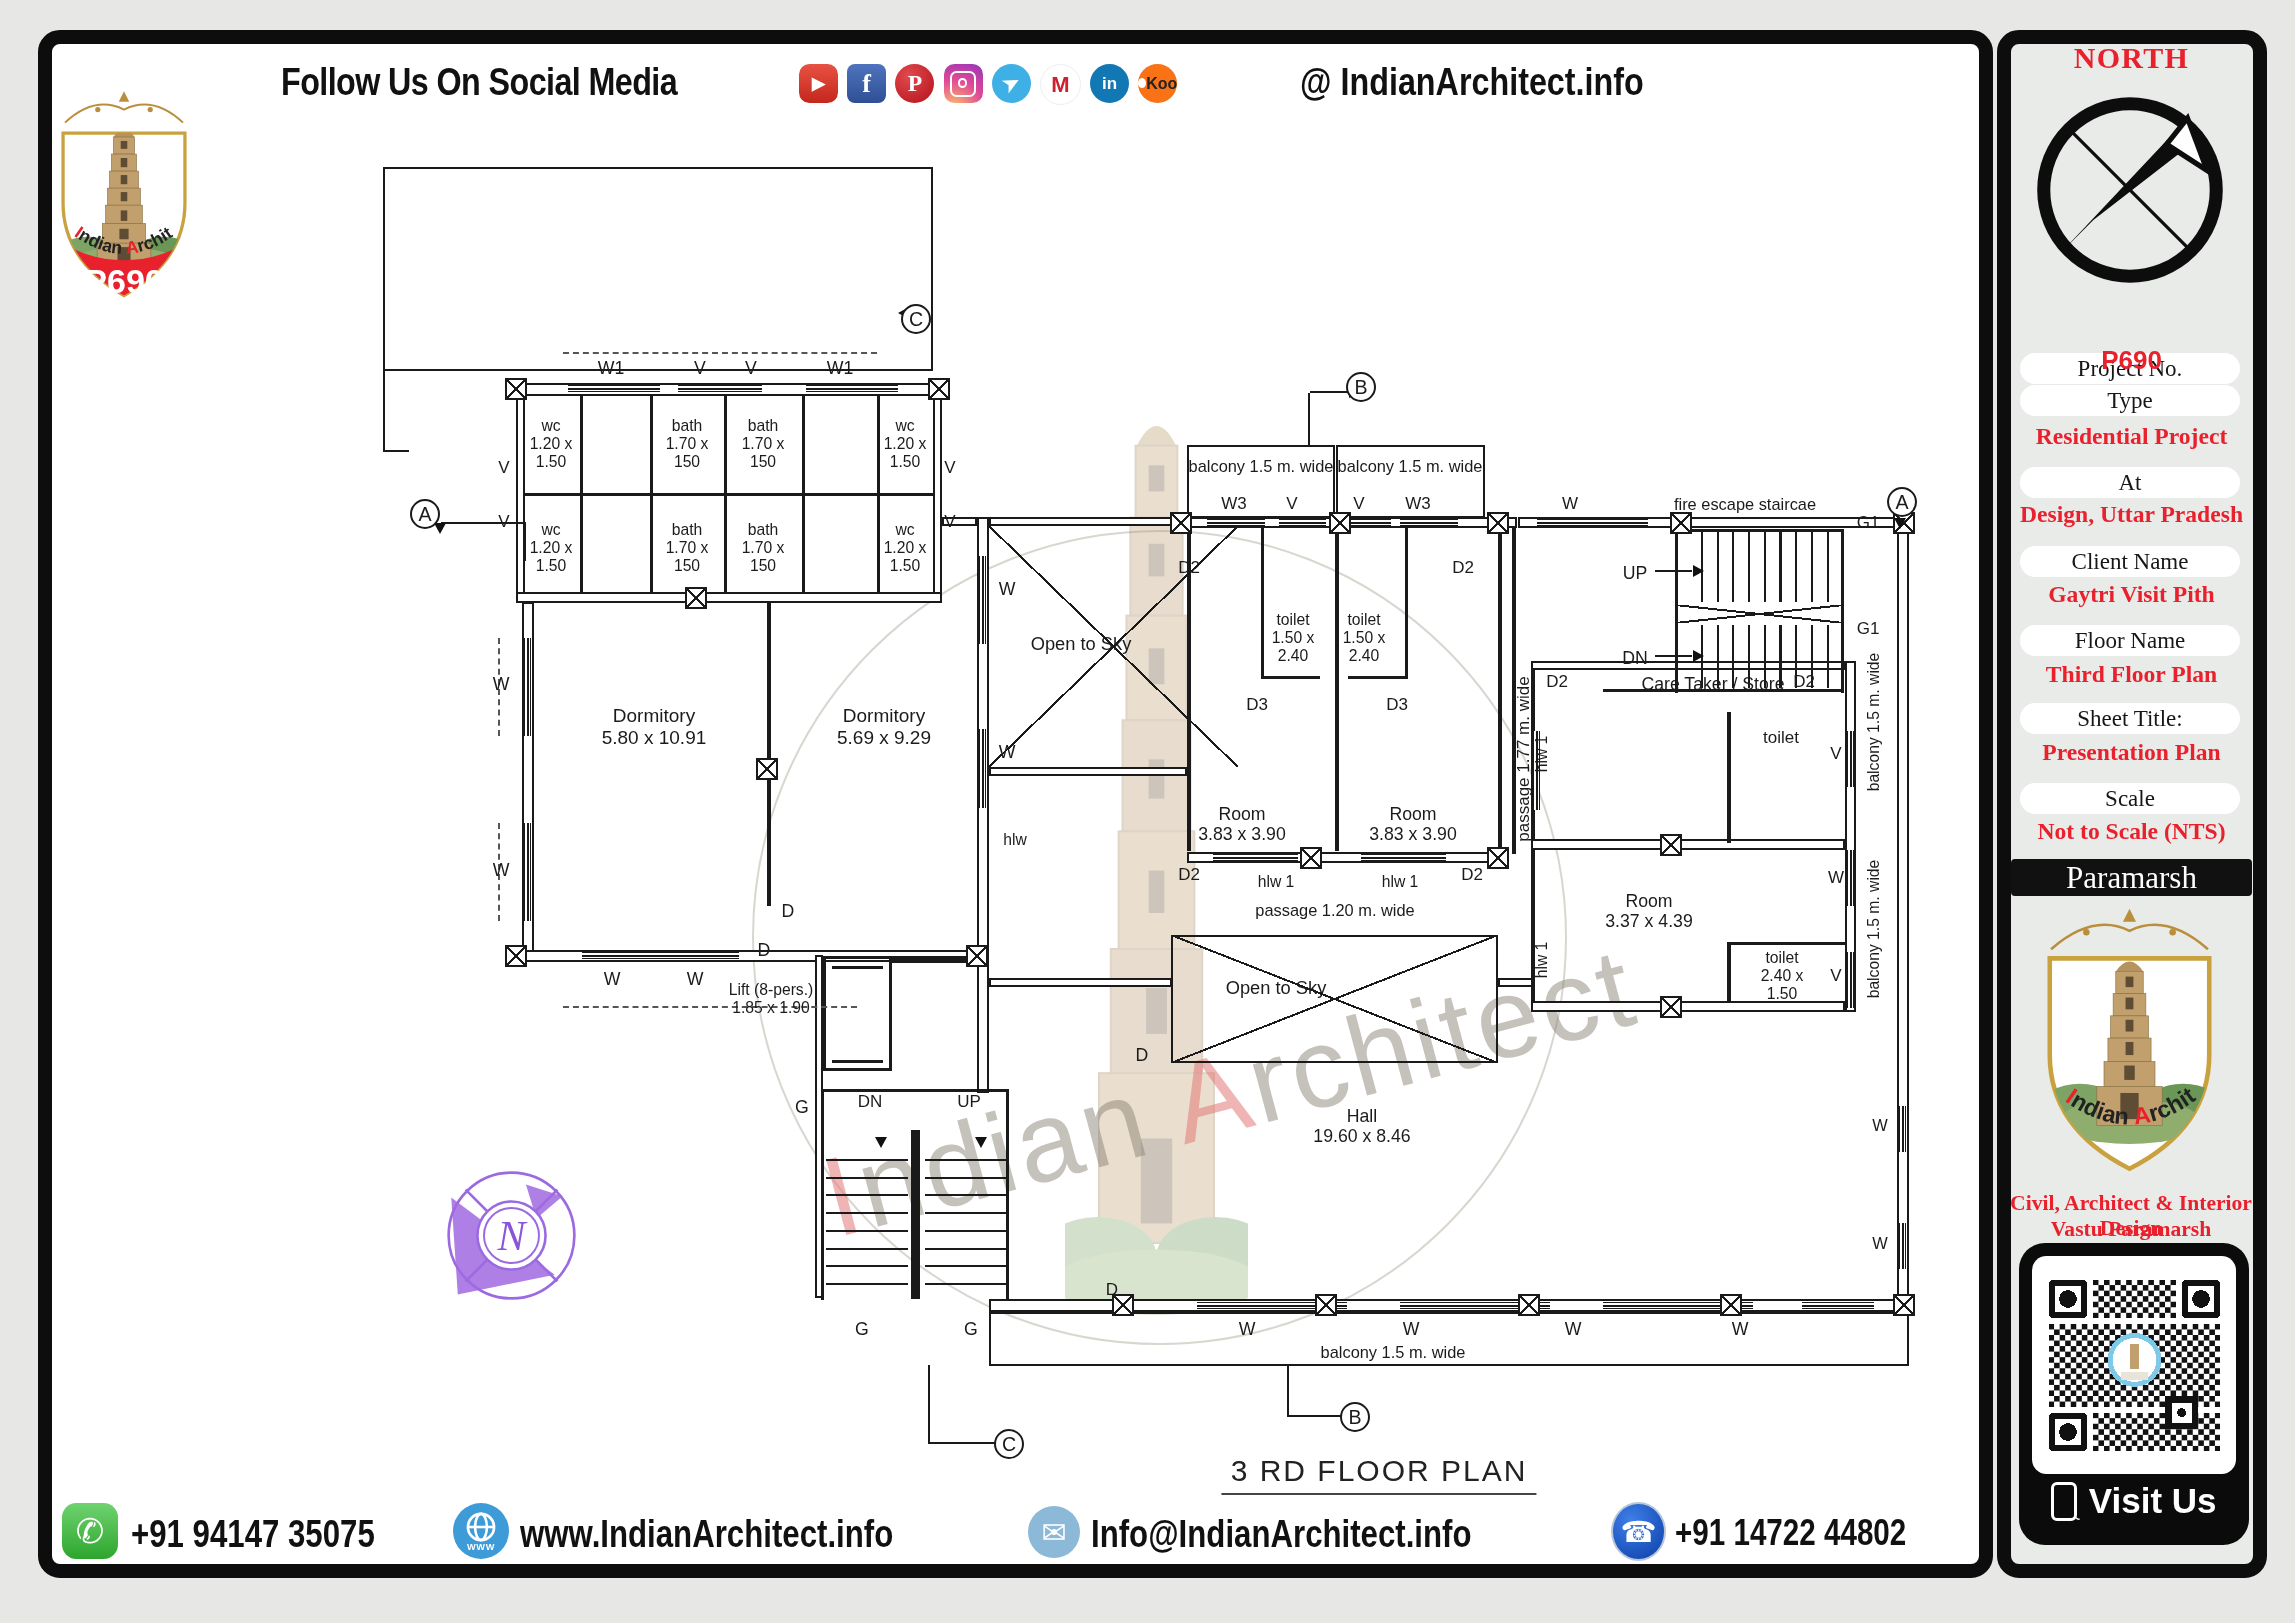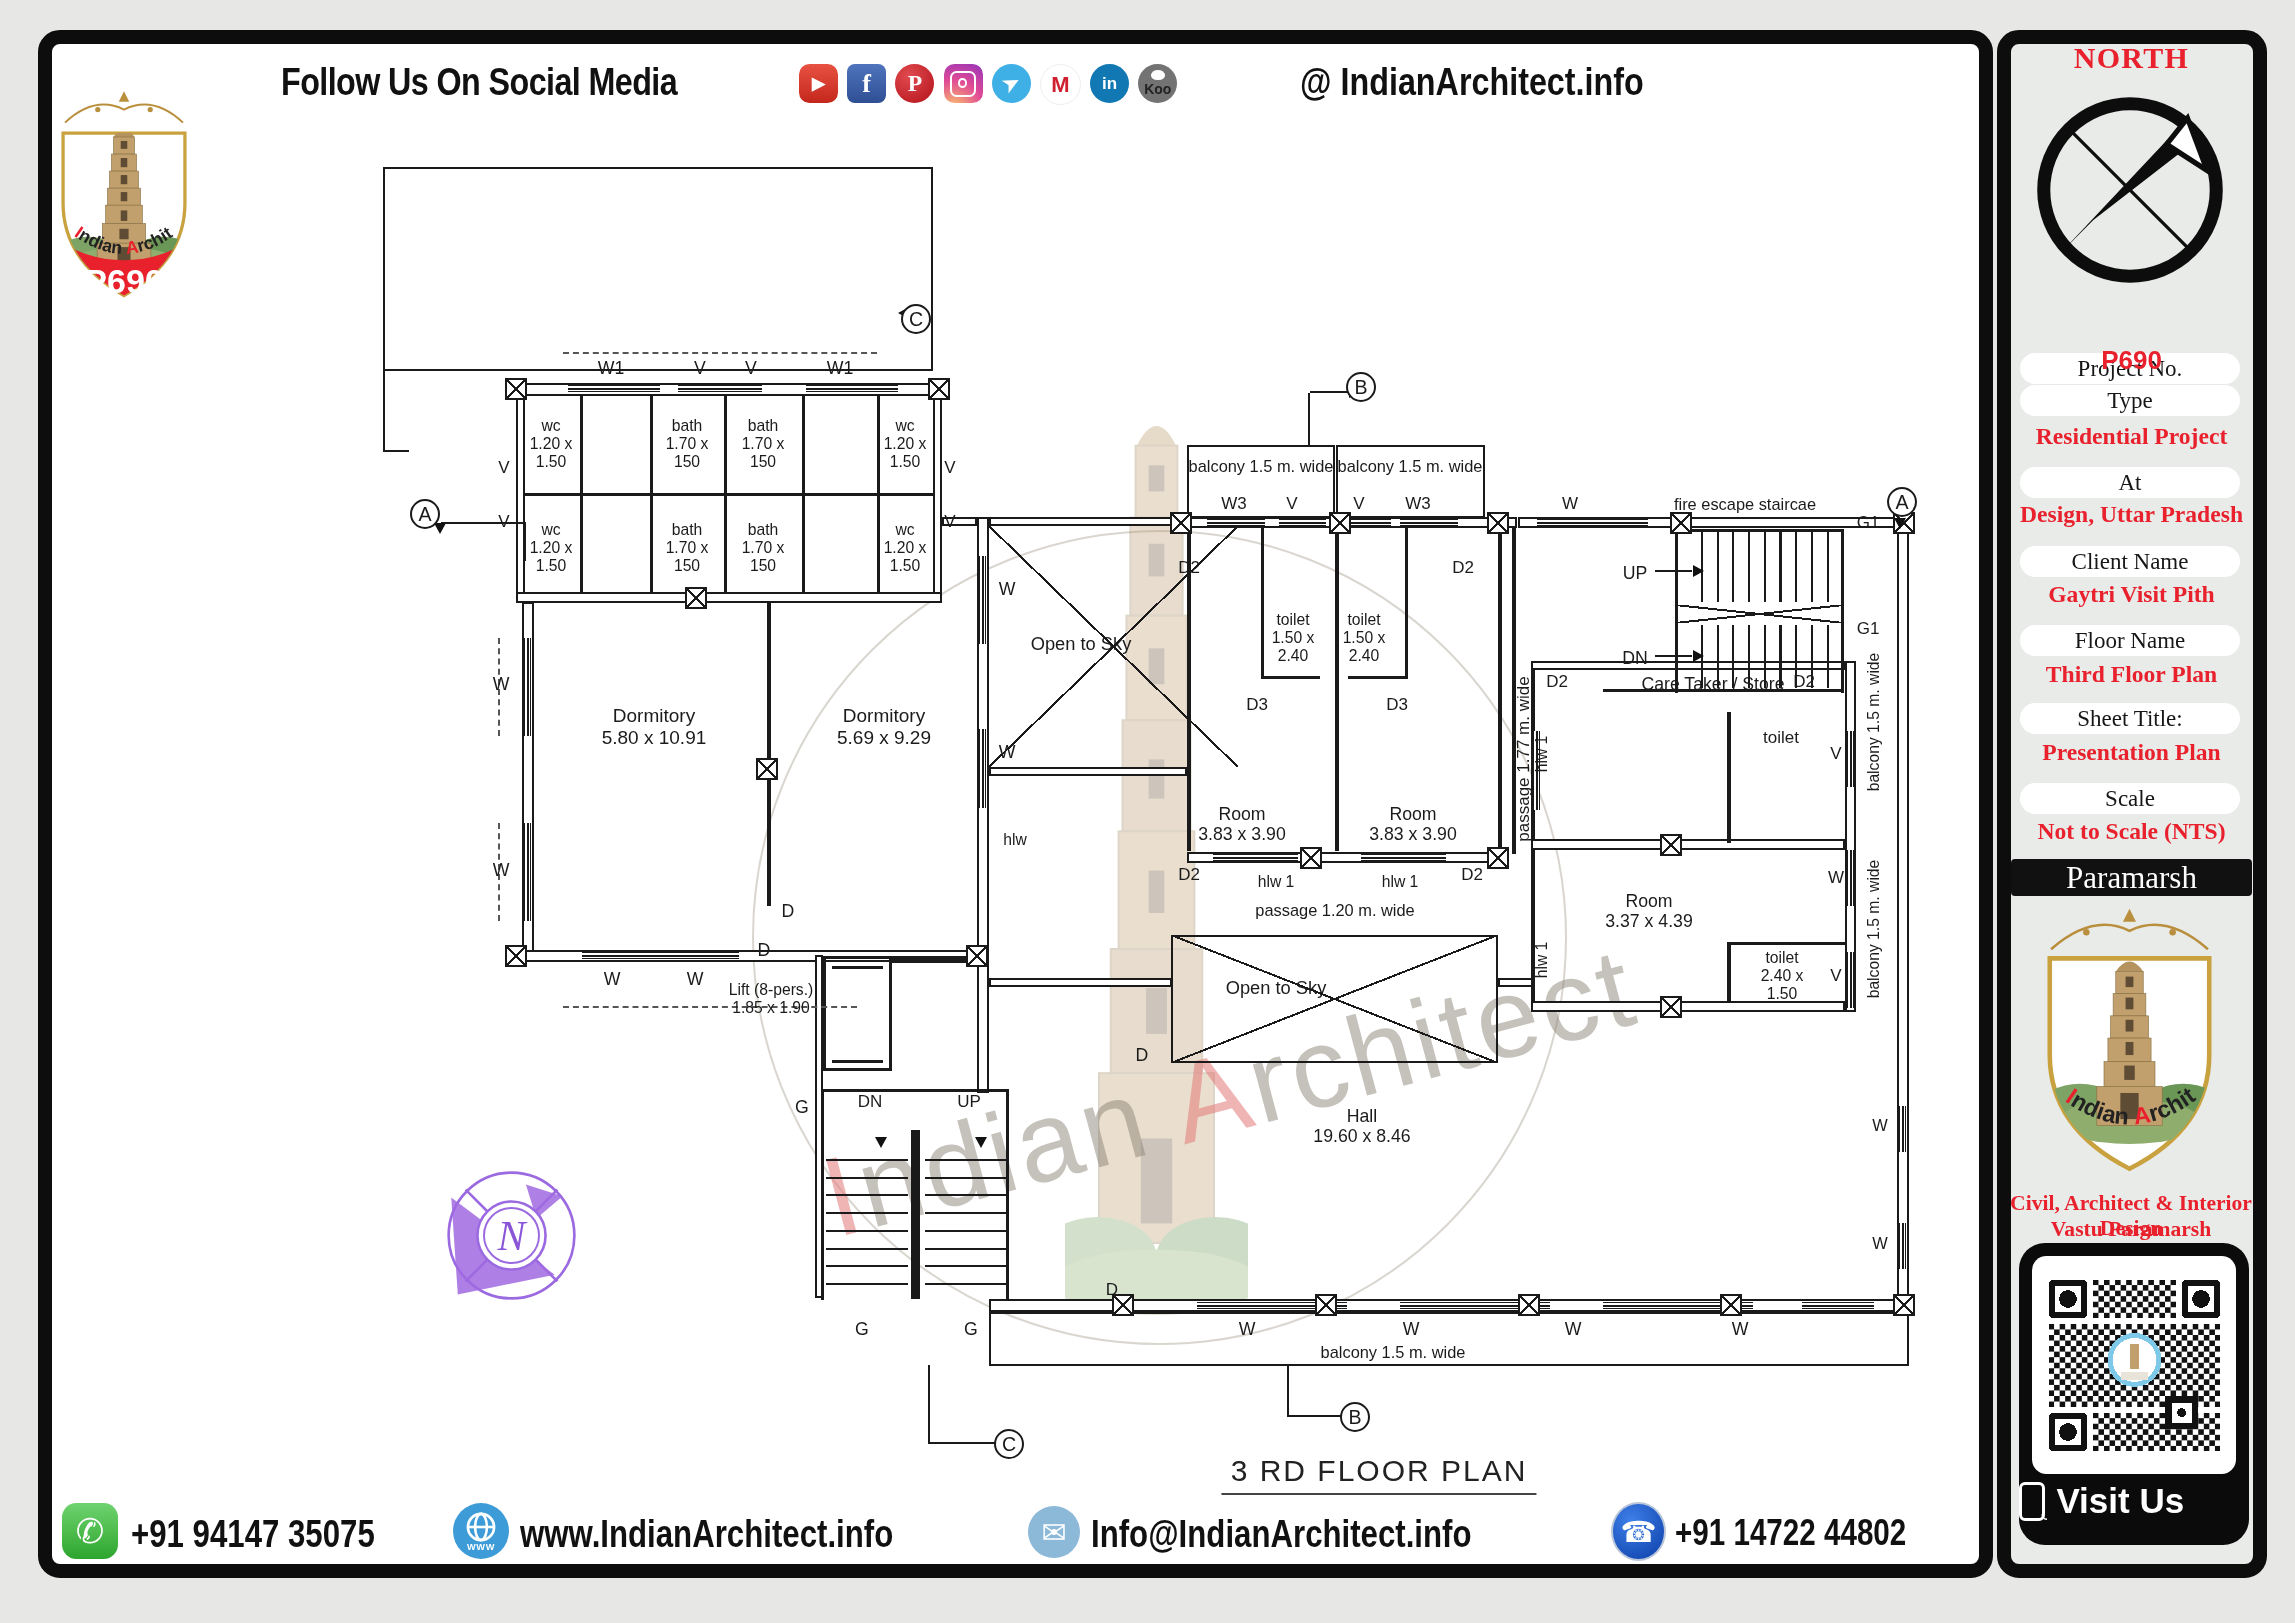--- a/index.html
+++ b/index.html
@@ -16,41 +16,41 @@
   .sic-yt{border-radius:10.5px;background:linear-gradient(#e85242,#c4271c);font-size:17px;}
   .sic-fb{border-radius:7.9px;background:linear-gradient(#4f74bd,#2f4f94);font-size:26px;font-family:"Liberation Serif",serif;}
   .sic-pin{background:radial-gradient(circle at 35% 30%,#e04a50,#b31218);font-family:"Liberation Serif",serif;font-size:23.6px;}
   .sic-ig{border-radius:10.5px;background:radial-gradient(circle at 25% 115%,#fdc468,#df4996 55%,#9b36b7 95%);}
   .sic-ig .cam{width:22px;height:22px;border:2.6px solid #fff;border-radius:6.5px;position:relative;}
   .sic-ig .cam:after{content:"";position:absolute;left:5.9px;top:5.9px;width:5.2px;height:5.2px;border:2px solid #fff;border-radius:50%;}
   .sic-tg{background:#3fb0e5;}
   .sic-tg span{display:inline-block;transform:rotate(-28deg);font-size:19.6px;}
   .sic-moj{background:#fff;border:1.3px solid #eee;color:#cf2030;font-size:22px;}
   .sic-li{background:#1178b3;font-size:17px;}
-  .sic-koo{background:#737373;color:#222;font-size:14px;flex-direction:column;}
+  .sic-koo{background:#f97316;color:#222;font-size:16px;flex-direction:row;}
   .sic-koo .bird{width:14.4px;height:10.5px;background:#fff;border-radius:50% 50% 45% 45%;margin-bottom:1.3px;}
   
   .f-ic{position:absolute;display:flex;align-items:center;justify-content:center;color:#fff;}
   .f-wa{left:62px;top:1503px;width:56px;height:56px;border-radius:14.4px;background:linear-gradient(#6fd36f,#2da52d);font-size:34px;}
   .f-gl{left:453px;top:1503px;width:56px;height:56px;border-radius:50%;background:#3d9bd7;flex-direction:column;}
   .f-gl svg{display:block;}
   .f-gl .www{font-size:9.2px;font-weight:bold;letter-spacing:0.7px;margin-top:-2.6px;}
   .f-ml{left:1028px;top:1506px;width:52px;height:52px;border-radius:50%;background:#8cb9d8;font-size:30px;}
   .f-ph{left:1611px;top:1502px;width:55px;height:59px;border-radius:50%;background:radial-gradient(circle at 35% 30%,#3f7fe8,#0b3ea8);border:2.6px solid #b9c6da;font-size:29px;box-sizing:border-box;}
   .f-txt{position:absolute;font-size:39px;font-weight:bold;color:#111;transform:scaleX(.8);transform-origin:left center;white-space:nowrap;}
   
   .sb-north{position:absolute;left:2011px;top:41px;width:241px;text-align:center;font-family:"Liberation Serif",serif;font-weight:bold;font-size:30px;color:#e8212d;letter-spacing:1.3px;}
   .sb-pill{position:absolute;left:2020px;width:220px;height:31px;background:#fff;border-radius:17px;display:flex;align-items:center;justify-content:center;font-family:"Liberation Serif",serif;font-size:23px;color:#161616;}
   .sb-val{position:absolute;left:2011px;width:241px;text-align:center;font-family:"Liberation Serif",serif;font-weight:bold;font-size:23.6px;color:#e8212d;}
   .sb-val.sans{font-family:"Liberation Sans",sans-serif;font-size:26px;}
   .sb-arch{position:absolute;left:2011px;top:859px;width:241px;height:37px;background:#111;color:#fff;font-family:"Liberation Serif",serif;font-size:31px;display:flex;align-items:center;justify-content:center;border-radius:3.9px;}
   .sb-tag{position:absolute;left:2003px;width:256px;text-align:center;font-family:"Liberation Serif",serif;font-weight:bold;color:#e8212d;}
   .qr-card{position:absolute;left:2019px;top:1243px;width:230px;height:302px;background:#0b0b0b;border-radius:26px;}
   .qr-white{position:absolute;left:13px;top:13px;width:204px;height:218px;background:#fff;border-radius:14.4px;display:flex;align-items:center;justify-content:center;}
-  .visit-row{position:absolute;left:0;top:238px;width:230px;display:flex;align-items:center;gap:11.8px;color:#fff;font-size:35px;font-weight:bold;}
+  .visit-row{position:absolute;left:0;top:238px;width:230px;display:flex;align-items:center;justify-content:center;gap:11.8px;color:#fff;font-size:35px;font-weight:bold;}
   .visit-phone{width:19.6px;height:33px;border:3.3px solid #fff;border-radius:5.9px;position:relative;}
   .visit-phone:after{content:"◟";position:absolute;right:-5.2px;bottom:-3.9px;color:#fff;font-size:13px;}
   
   #plan{position:absolute;left:0;top:0;width:2295px;height:1623px;z-index:2;}
   .pw{position:absolute;background:#fff;border:2px solid #1a1a1a;box-sizing:border-box;z-index:2;}
   .pthin{position:absolute;background:#1a1a1a;z-index:2;}
   .pol{position:absolute;border:2px solid #1a1a1a;box-sizing:border-box;z-index:2;}
   .wh{position:absolute;height:7.2px;background:linear-gradient(180deg,#1a1a1a 0 1.3px,#fff 1.3px 2.6px,#1a1a1a 2.6px 4.6px,#fff 4.6px 5.9px,#1a1a1a 5.9px 7.2px);z-index:3;}
   .wv{position:absolute;width:7.2px;background:linear-gradient(90deg,#1a1a1a 0 1.3px,#fff 1.3px 2.6px,#1a1a1a 2.6px 4.6px,#fff 4.6px 5.9px,#1a1a1a 5.9px 7.2px);z-index:3;}
   .post{position:absolute;width:22px;height:22px;box-sizing:border-box;border:2px solid #1a1a1a;background-color:#fff;background-image:linear-gradient(to top right,transparent calc(50% - 1px),#1a1a1a calc(50% - 1px) calc(50% + 1px),transparent calc(50% + 1px)),linear-gradient(to bottom right,transparent calc(50% - 1px),#1a1a1a calc(50% - 1px) calc(50% + 1px),transparent calc(50% + 1px));z-index:3;}

